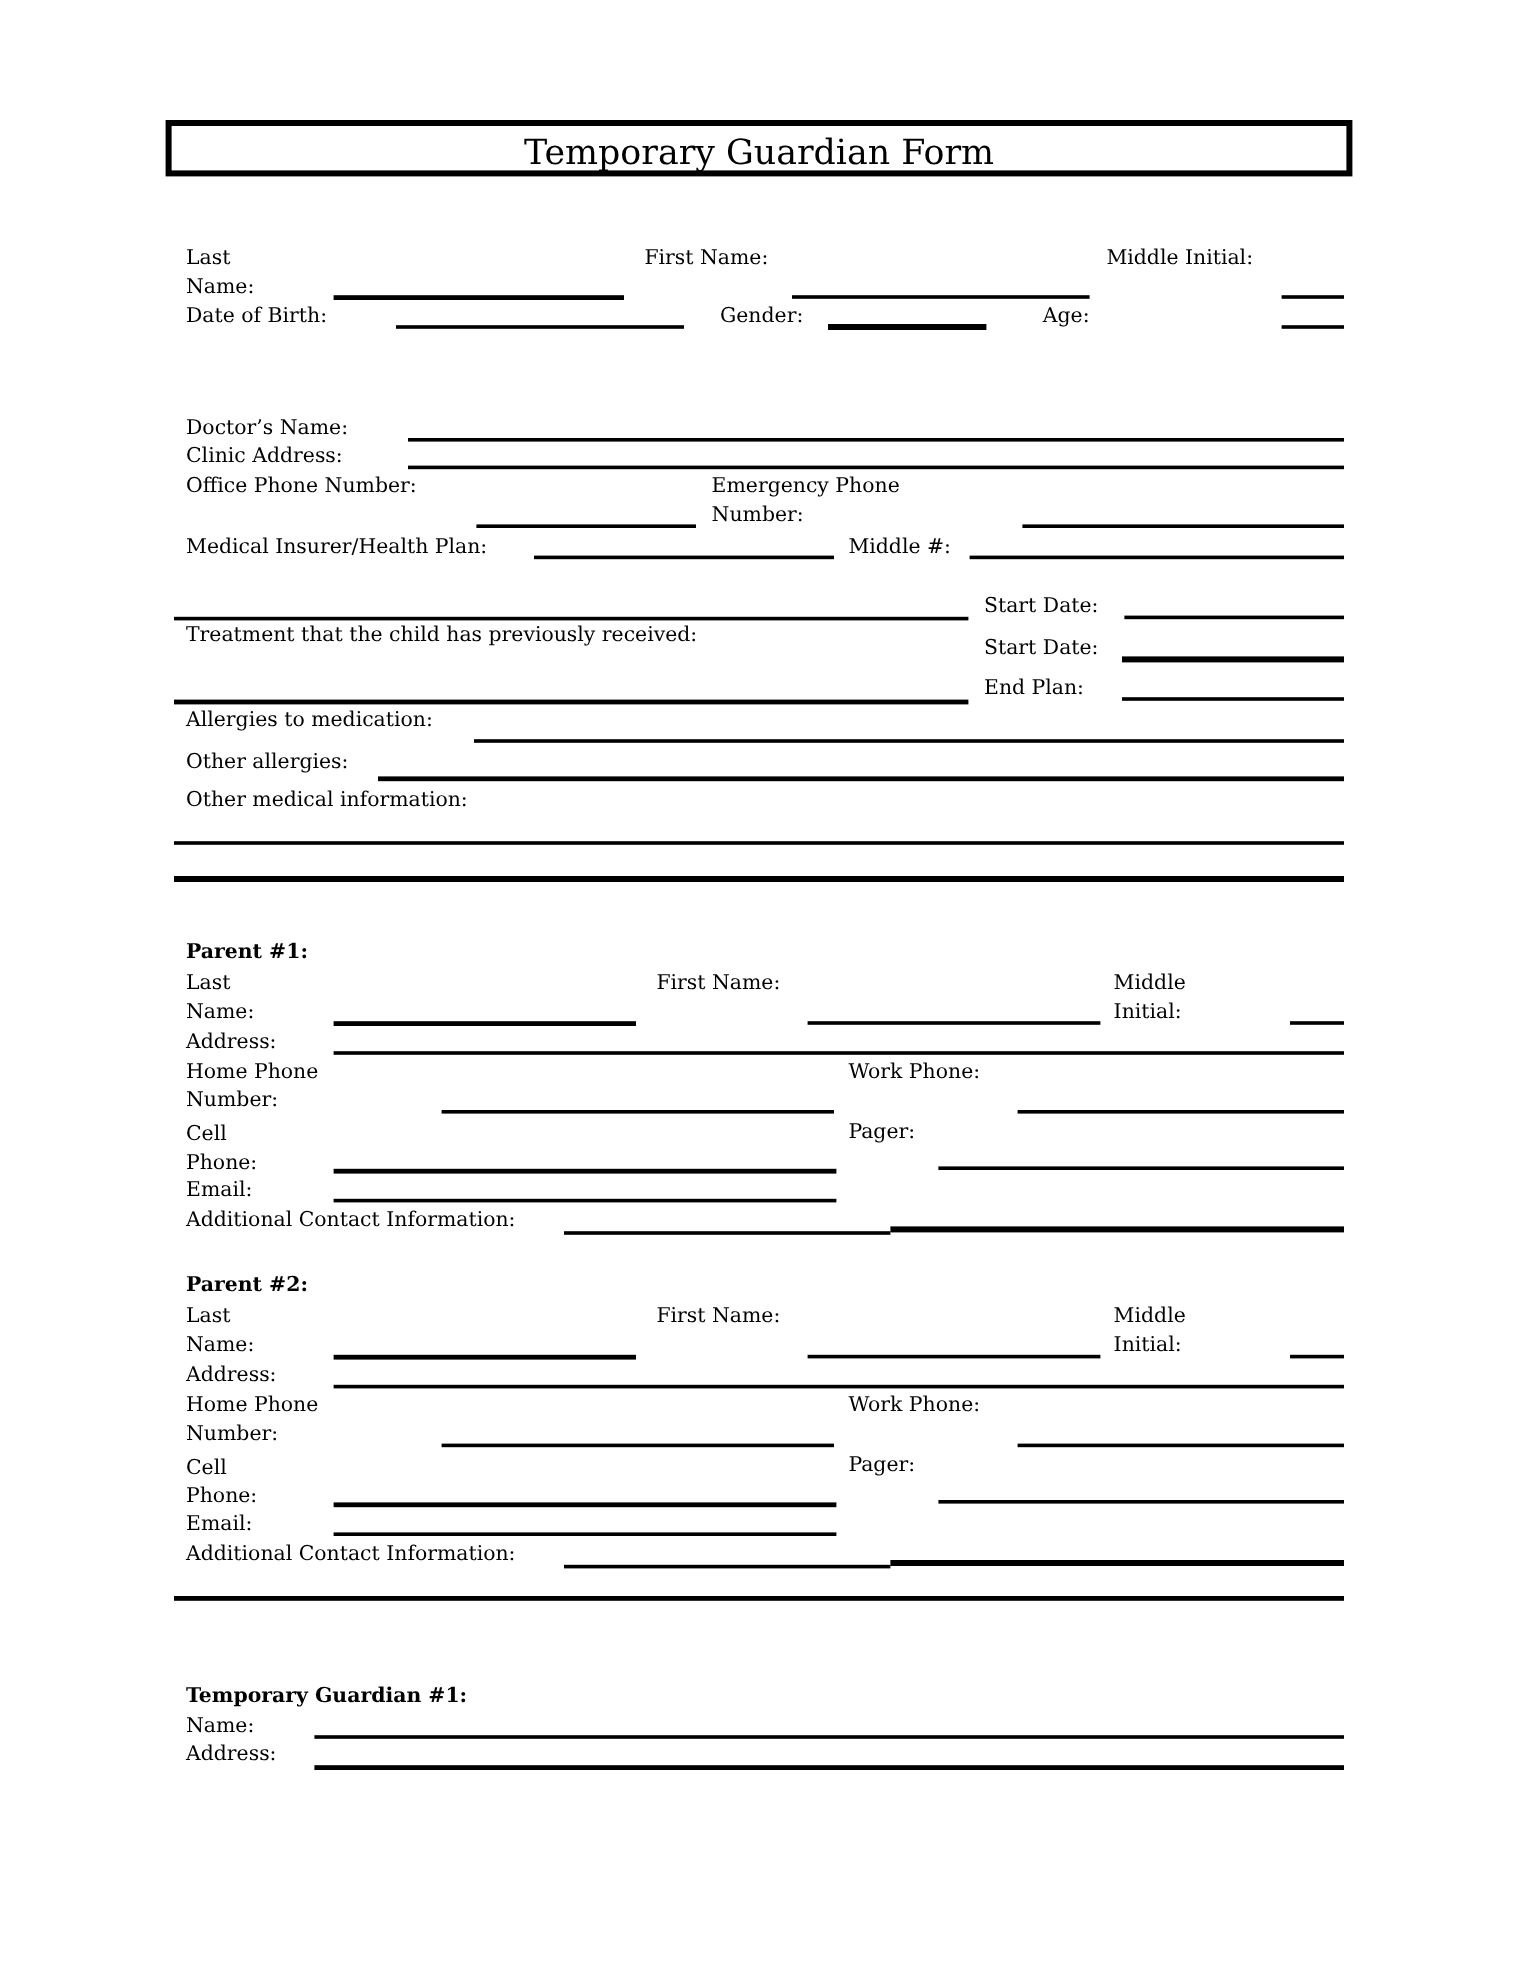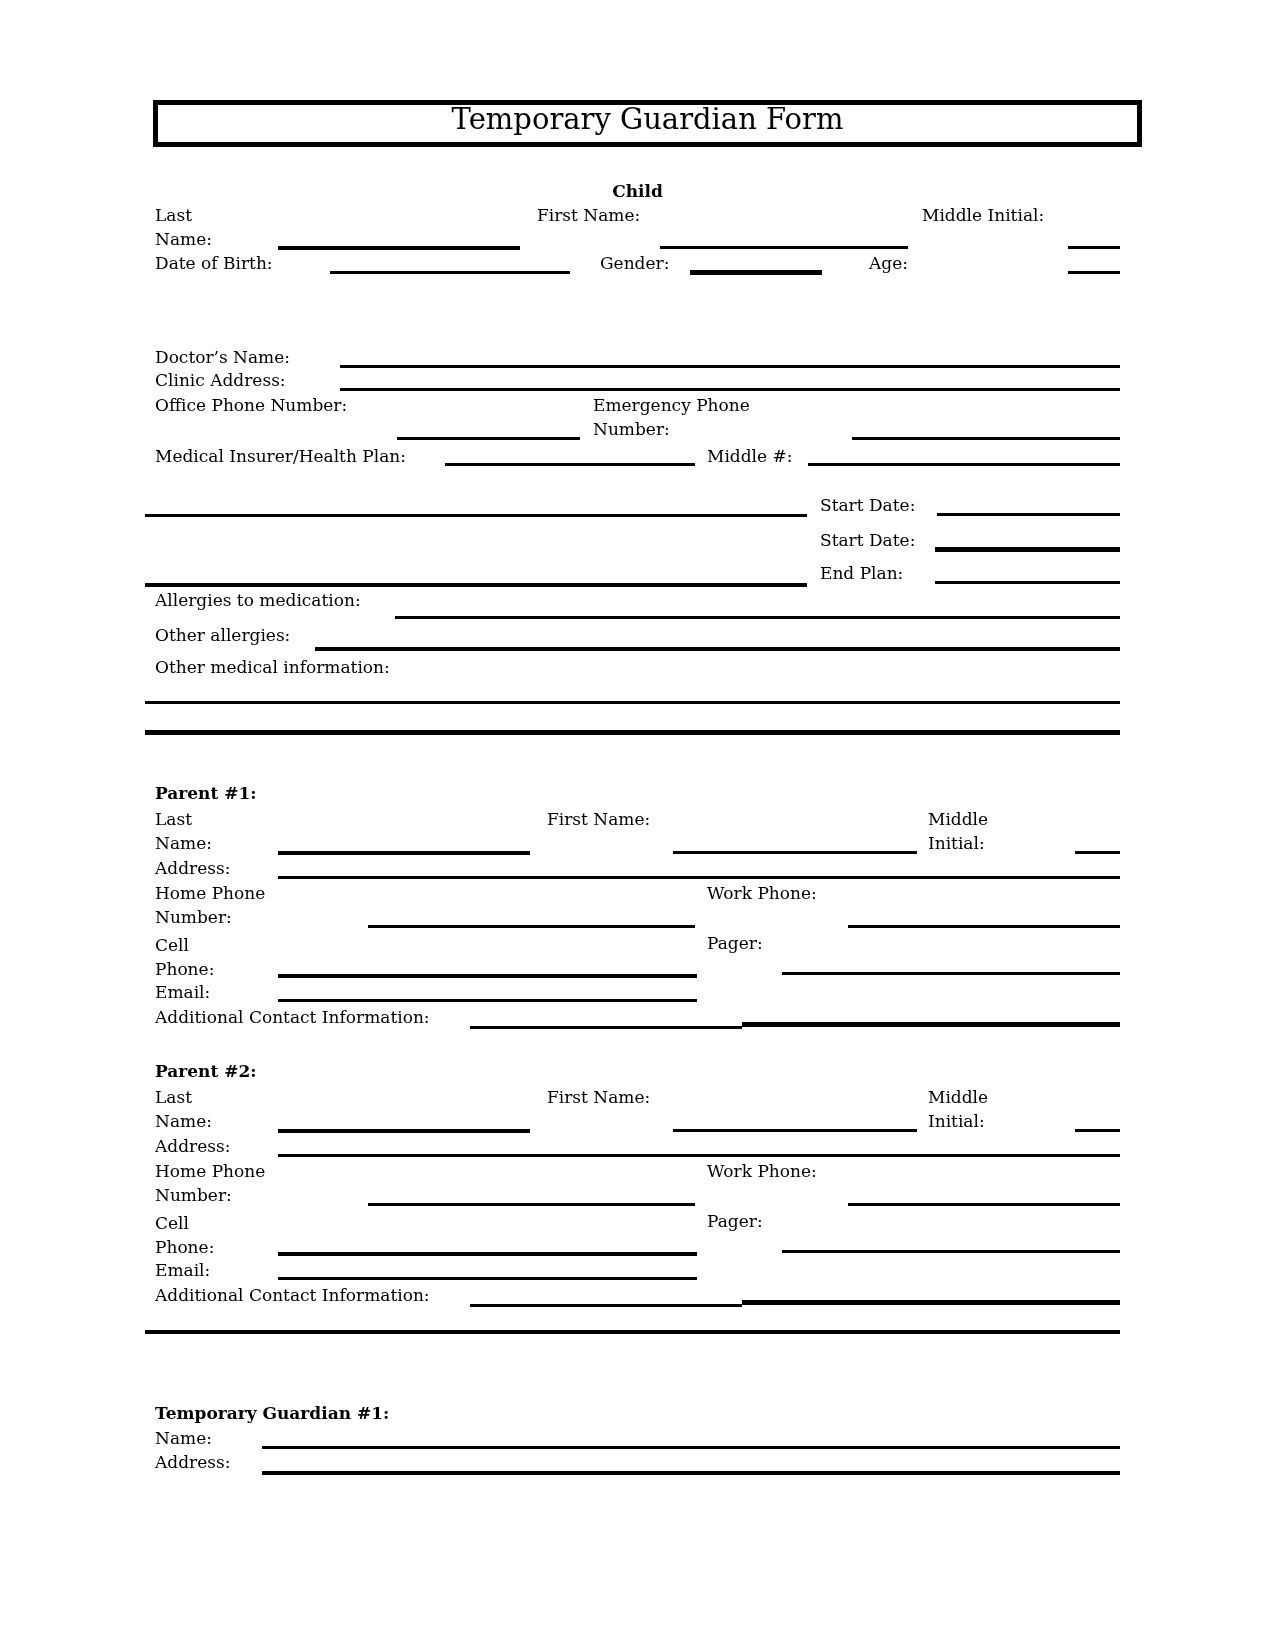--- a/index.html
+++ b/index.html
@@ -7,35 +7,34 @@
     position:relative; width:1275px; height:1650px; margin:0 auto;
     background:#ffffff; color:#000;
     font-family:"DejaVu Serif", serif; font-size:17px;
   }
   .lbl { position:absolute; line-height:24px; white-space:nowrap; }
   .wrap { white-space:normal; }
   .b { font-weight:bold; }
   .ctr { left:155px; width:965px; text-align:center; }
   .rule { position:absolute; background:#000; height:3px; }
   .titlebox {
-    position:absolute; left:153px; top:100px; width:979px; height:37px;
-    border:5px solid #000; display:flex; align-items:flex-start; justify-content:center;
+    position:absolute; left:138px; top:100px; width:979px; height:37px;
+    border:5px solid #000; display:flex; align-items:flex-end; justify-content:center;
     font-size:29px; line-height:29px;
   }
 </style>
 </head>
 <body>
 
 <div class="page">
 
   <div class="titlebox">
     <span>Temporary Guardian Form</span>
   </div>
 
-  <div class="lbl ctr b" style="top:179px">Child</div>
 
   <div class="lbl wrap" style="left:155px;top:203px;width:70px">Last Name:</div>
   <div class="lbl" style="left:537px;top:203px">First Name:</div>
   <div class="lbl" style="left:922px;top:203px">Middle Initial:</div>
   <div class="rule" style="left:278px;top:246px;width:242px;height:4px"></div>
   <div class="rule" style="left:660px;top:246px;width:248px"></div>
   <div class="rule" style="left:1068px;top:246px;width:52px"></div>
 
   <div class="lbl" style="left:155px;top:251px">Date of Birth:</div>
   <div class="rule" style="left:330px;top:271px;width:240px"></div>
@@ -58,20 +57,21 @@
 
   <div class="lbl" style="left:155px;top:444px">Medical Insurer/Health Plan:</div>
   <div class="rule" style="left:445px;top:463px;width:250px"></div>
   <div class="lbl" style="left:707px;top:444px">Middle #:</div>
   <div class="rule" style="left:808px;top:463px;width:312px"></div>
 
   <div class="lbl" style="left:820px;top:493px">Start Date:</div>
   <div class="rule" style="left:937px;top:513px;width:183px"></div>
   <div class="rule" style="left:145px;top:514px;width:662px"></div>
 
+  <div class="lbl" style="left:155px;top:517px">Treatment that the child has previously received:</div>
   <div class="lbl" style="left:820px;top:528px">Start Date:</div>
   <div class="rule" style="left:935px;top:547px;width:185px;height:5px"></div>
   <div class="lbl" style="left:820px;top:561px">End Plan:</div>
   <div class="rule" style="left:935px;top:581px;width:185px"></div>
   <div class="rule" style="left:145px;top:583px;width:662px;height:4px"></div>
 
   <div class="lbl" style="left:155px;top:588px">Allergies to medication:</div>
   <div class="rule" style="left:395px;top:616px;width:725px"></div>
 
   <div class="lbl" style="left:155px;top:623px">Other allergies:</div>

